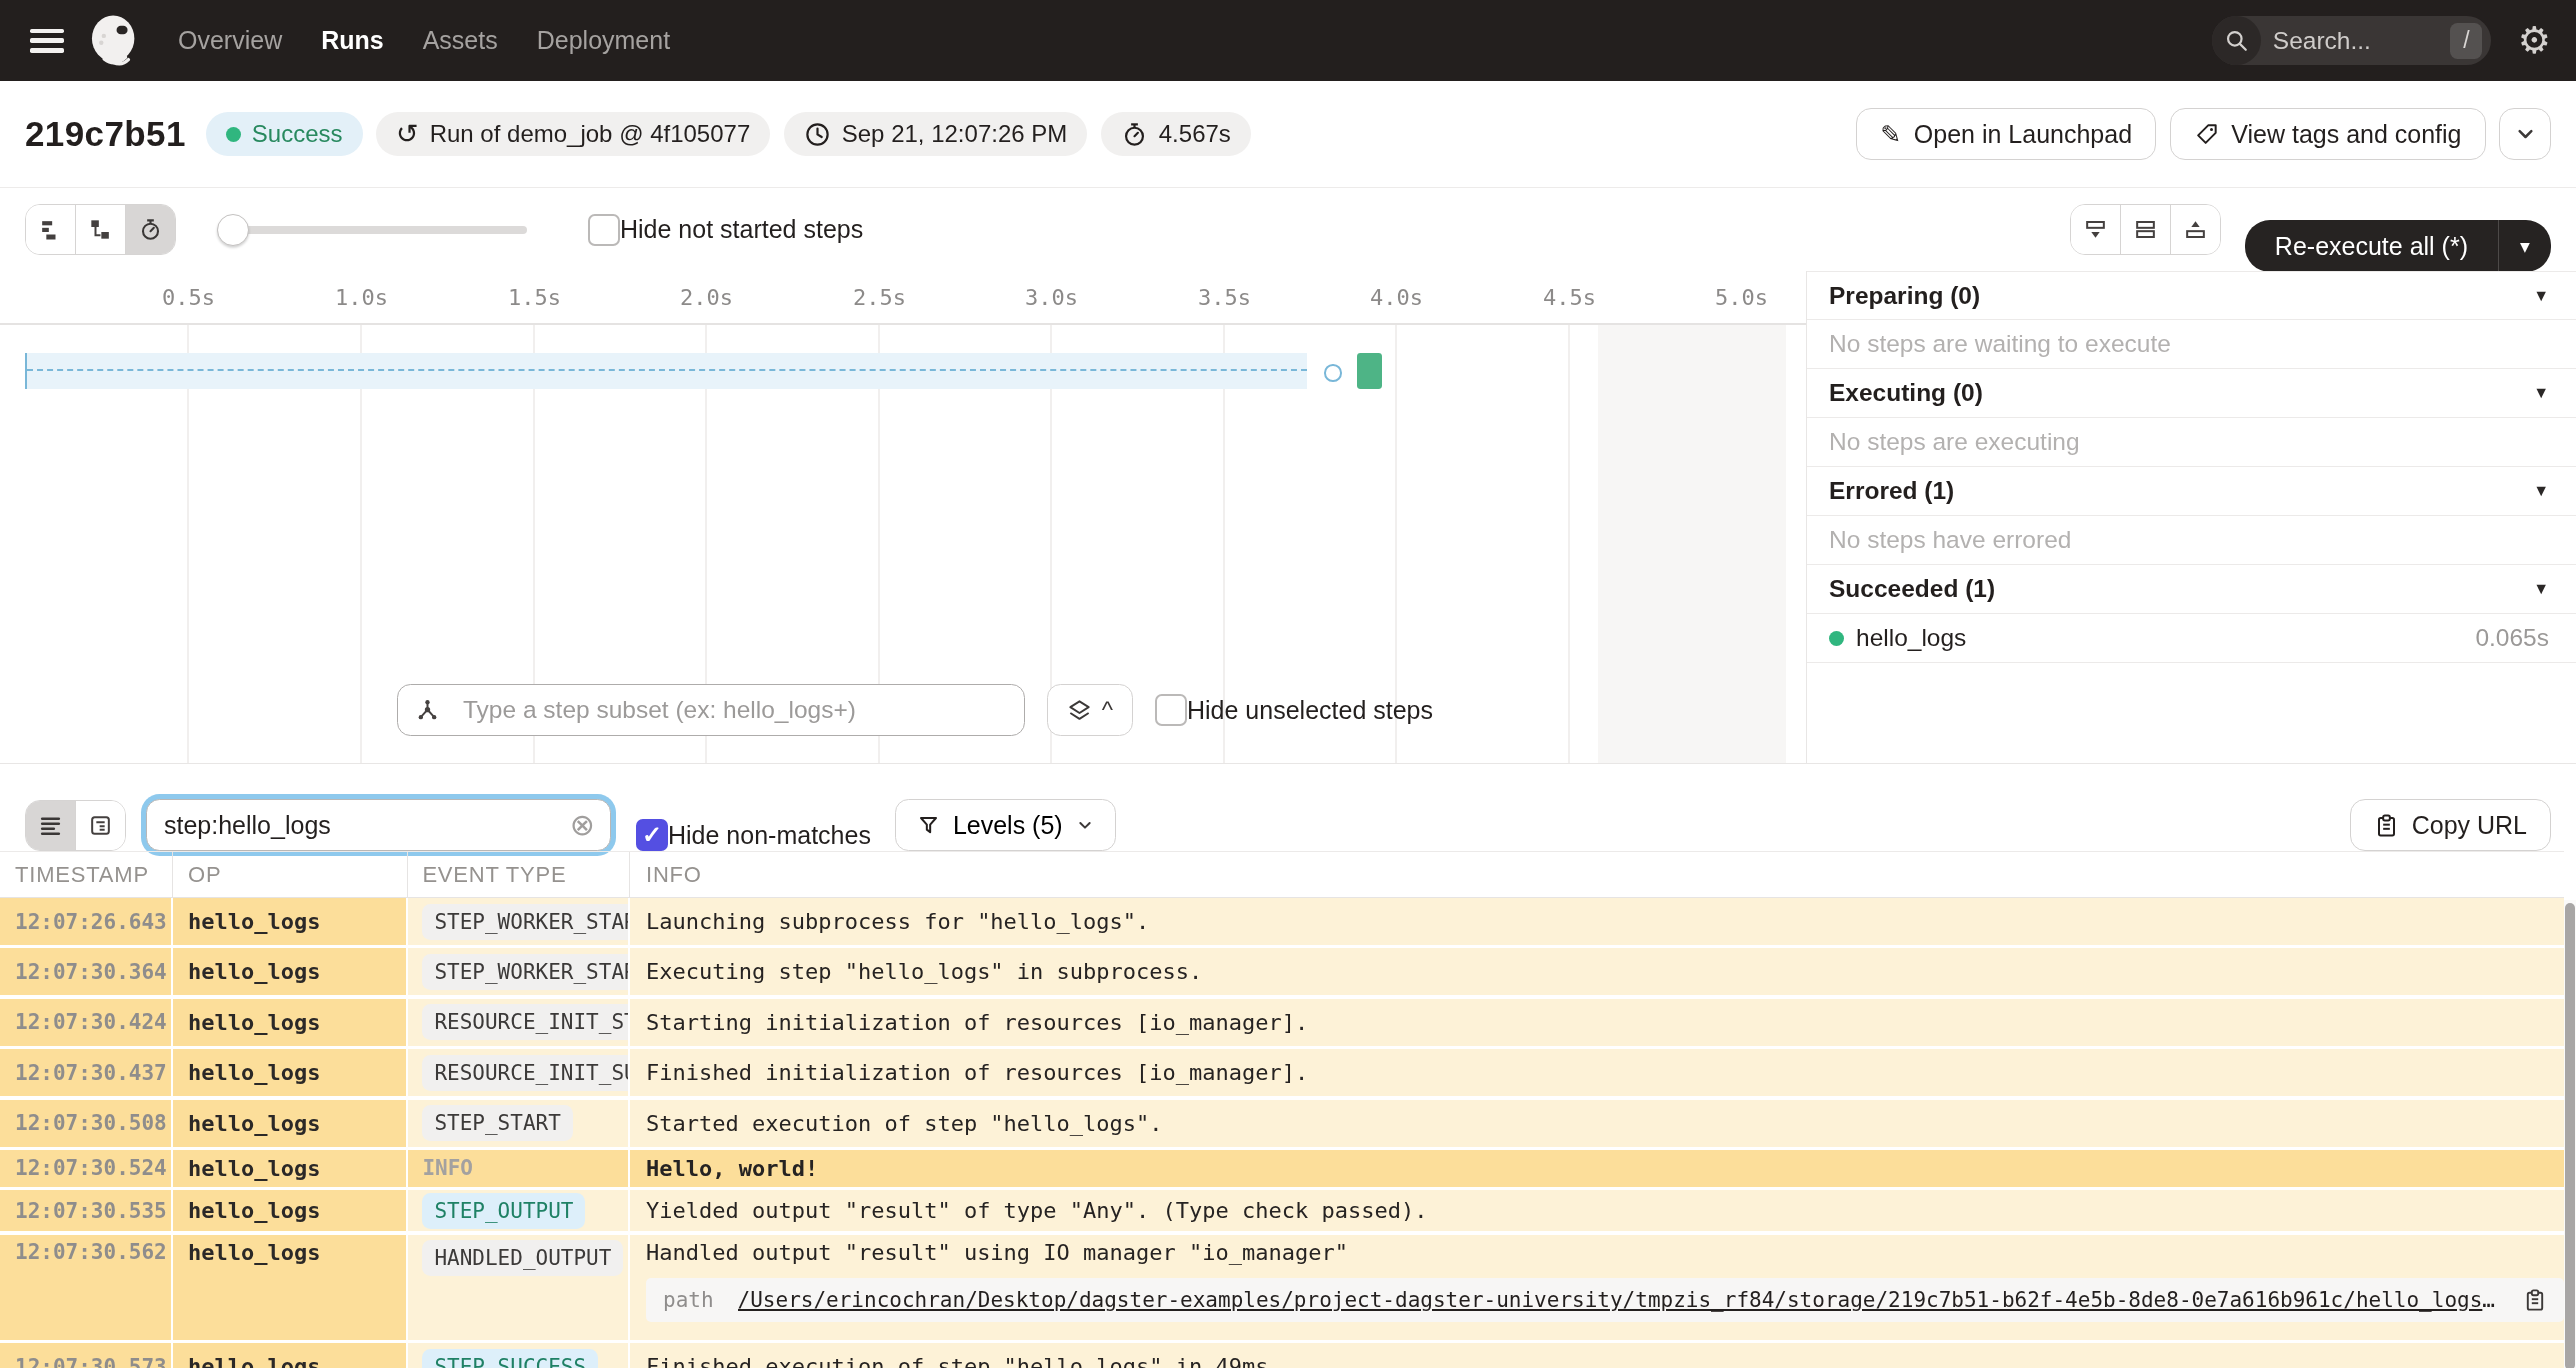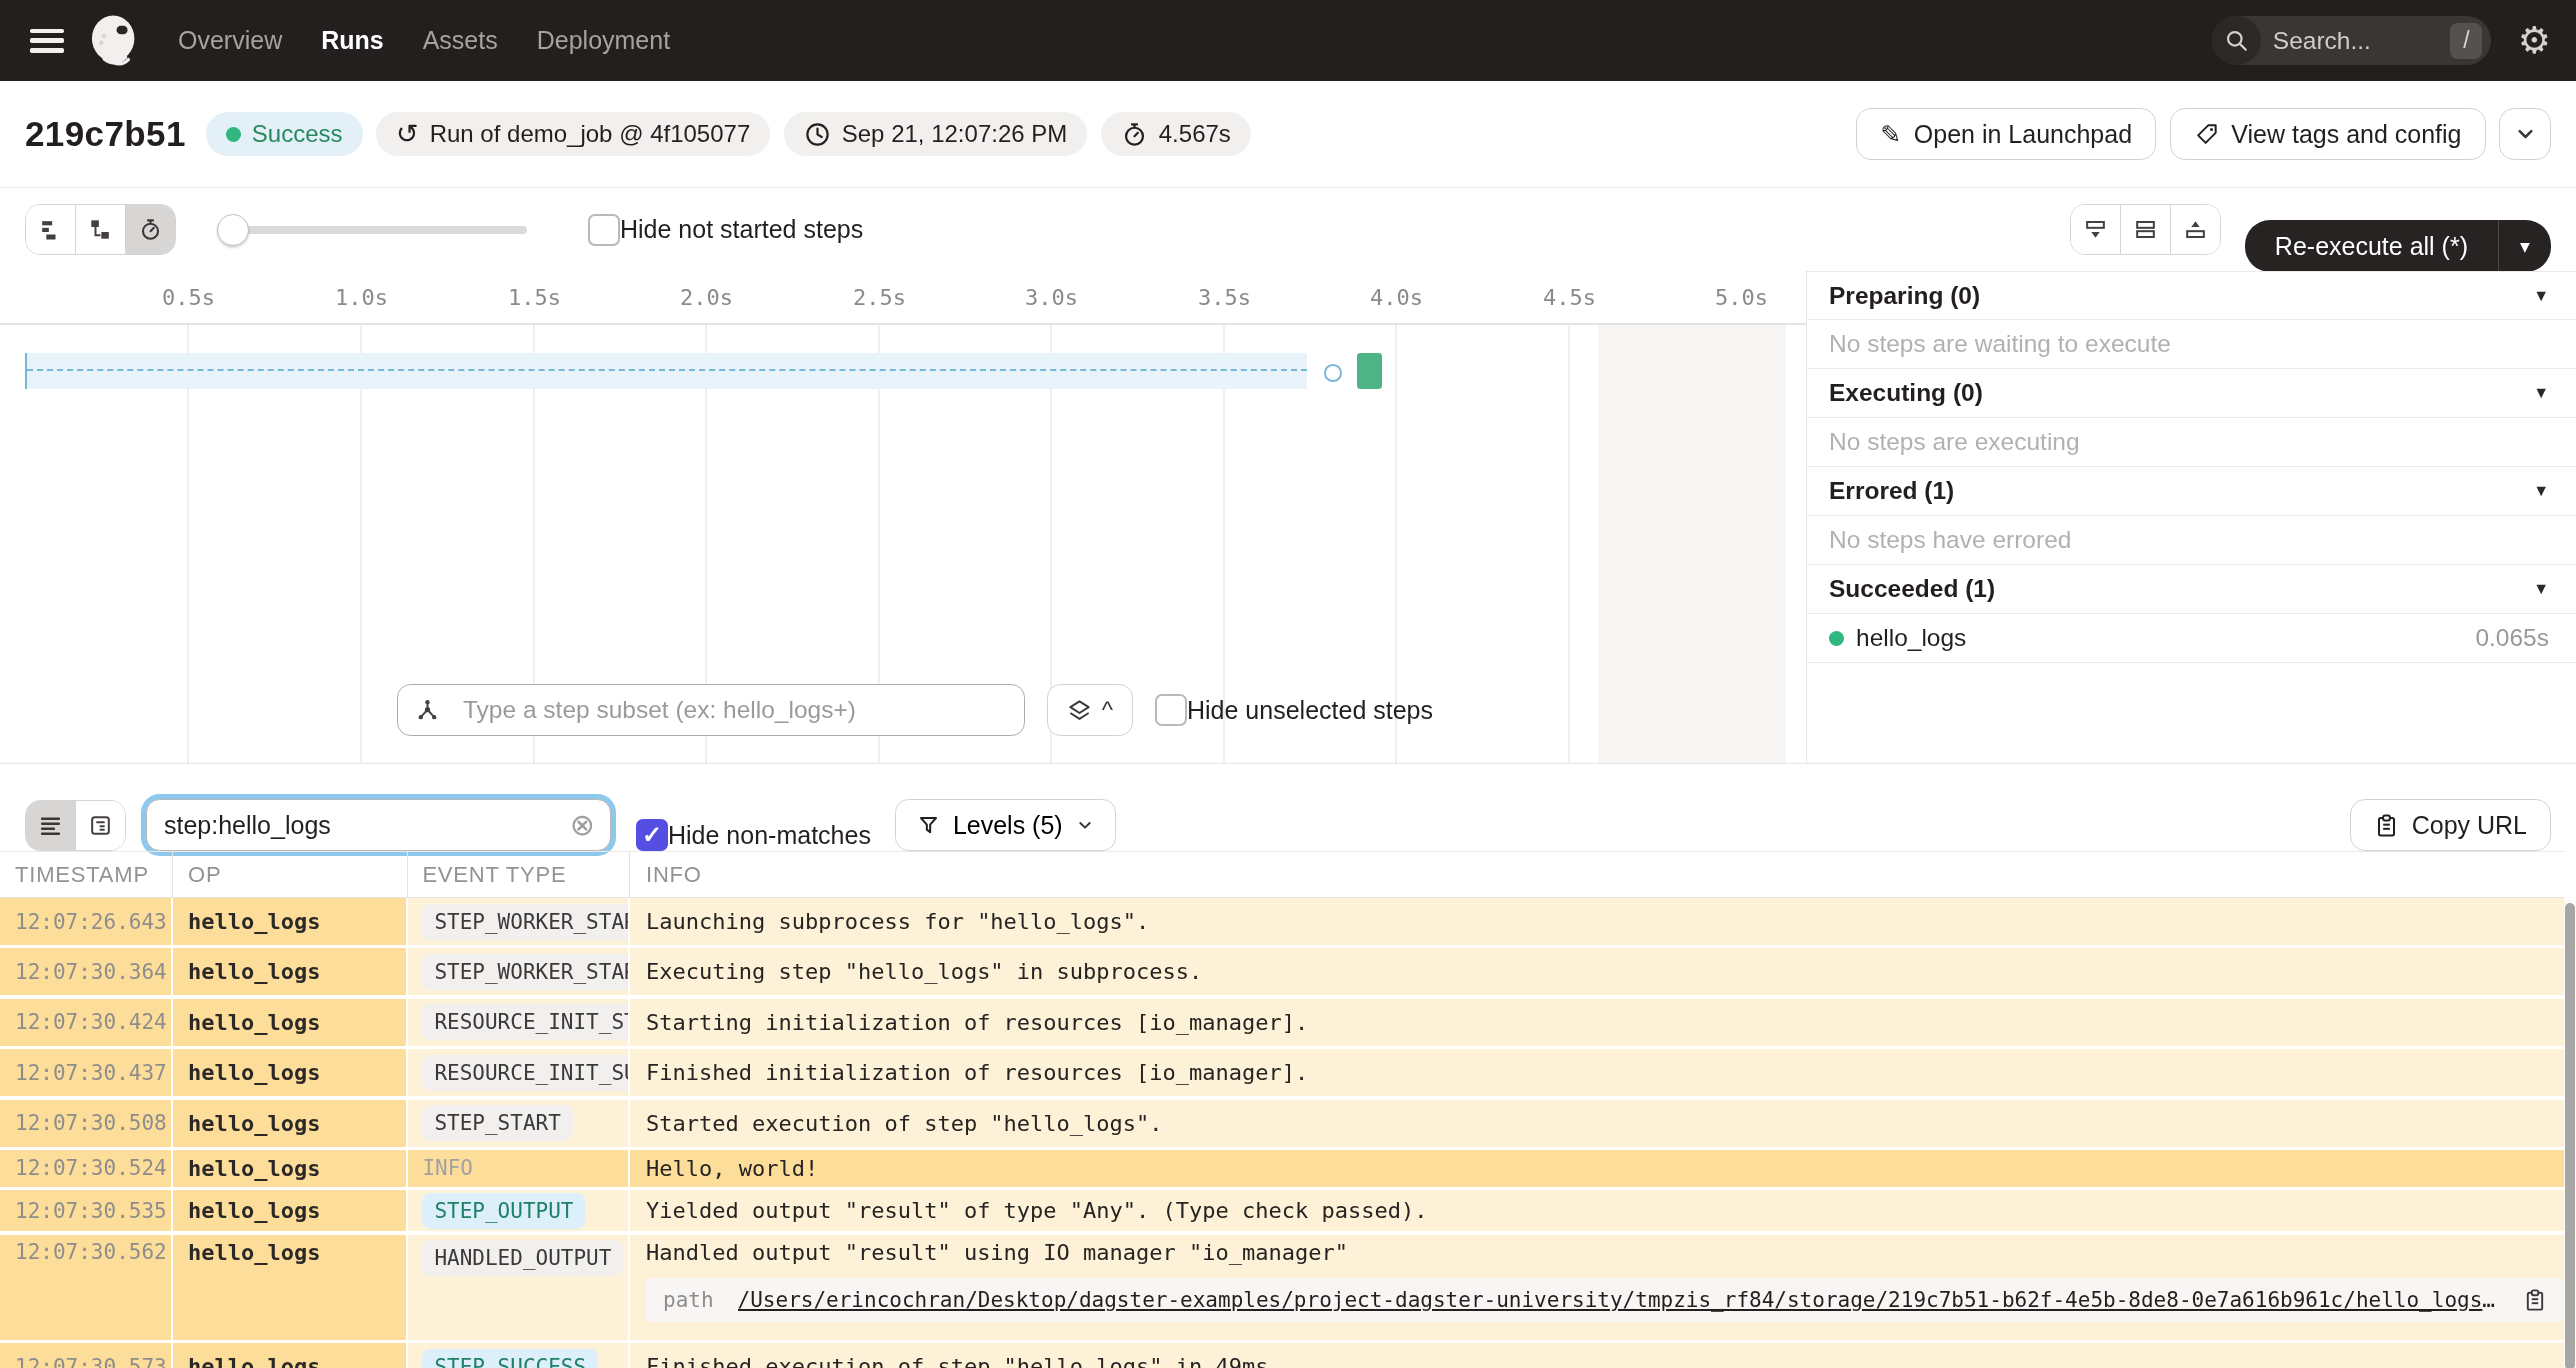--- a/index.html
+++ b/index.html
@@ -105,21 +105,21 @@
   .lheader .lc:last-child{border-right:0;}
   .lc{box-sizing:border-box;}
   .w-ts{width:173px;padding-left:15px;flex:none;}
   .w-op{width:235px;padding-left:15px;flex:none;}
   .w-et{width:222px;padding-left:14.4px;flex:none;}
   .w-info{flex:1;padding-left:16px;min-width:0;}
   .lrow{display:flex;margin:0 12px 3.4px 0;}
   .lrow .lc{display:flex;align-items:center;border-right:2.5px solid #fff;overflow:hidden;}
   .lrow .lc:last-child{border-right:0;}
   .h56{height:47px;} .h44{height:37px;} .h48{height:41px;} .h124{height:105px;}
-  .bg-d{background:#fcde9a;} .bg-l{background:#fdf2d7;}
+  .bg-d{background:#fcde9a;font-weight:bold;} .bg-l{background:#fdf2d7;}
   .tsc{color:#8f8d8c;font-size:21px;font-family:"DejaVu Sans Mono",monospace;}
   .opc{font-weight:700;font-size:22px;font-family:"DejaVu Sans Mono",monospace;color:#2b2827;}
   .pill{padding:6px 12px;border-radius:8.5px;font-size:21px;font-family:"DejaVu Sans Mono",monospace;white-space:nowrap;}
   .pill.pgray{background:#f1f0ef;color:#3c3a39;}
   .pill.pblue{background:#ddeffa;color:#1f8165;}
   .lvl{color:#a3a1a0;font-size:21px;font-family:"DejaVu Sans Mono",monospace;}
   .infoc{font-size:22px;font-family:"DejaVu Sans Mono",monospace;color:#262322;white-space:nowrap;}
   .lrow .top{align-items:flex-start;padding-top:5px;}
   .infostack{display:flex;flex-direction:column;align-items:stretch;width:100%;}
   .pathbox{margin-top:13.5px;margin-right:0;background:#f7f6f5;border-radius:5px;padding:10px 17px;display:flex;align-items:center;gap:24px;}

